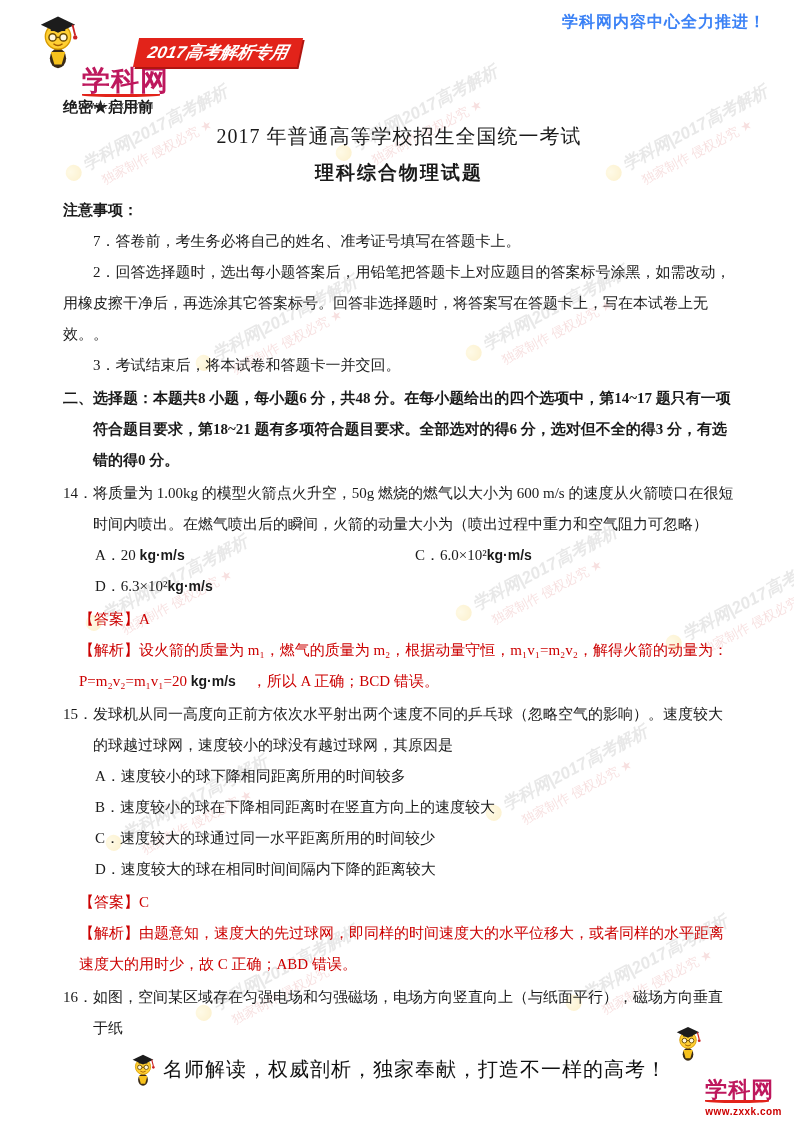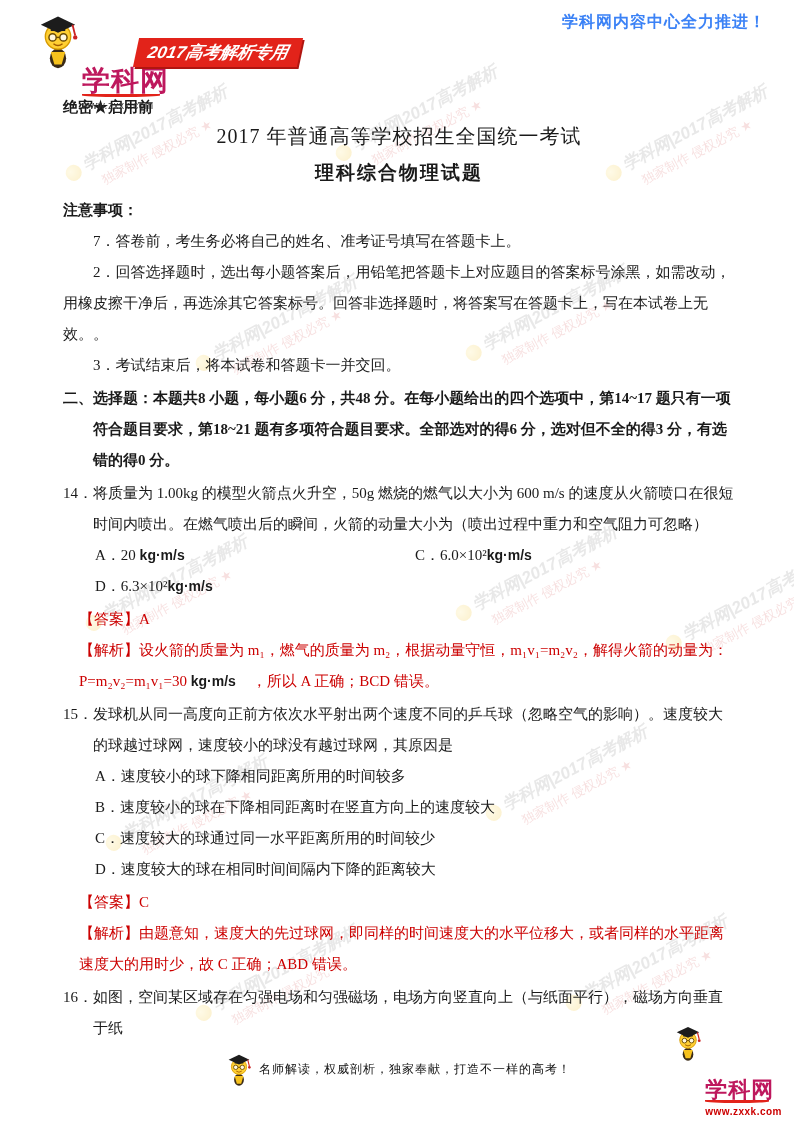--- a/index.html
+++ b/index.html
@@ -94,21 +94,21 @@
   .bold-unit { font-weight:bold; font-family:"Liberation Sans","DejaVu Sans",sans-serif; font-size:14px; }
   .red { color:#cc0000;margin-left:16px; }
   .answer-line { margin-top:2px; }
   
   .footer-slogan {
     position:relative; z-index:1;
     margin-top:8px;
     display:flex; justify-content:center; align-items:center; gap:8px;
   }
   .footer-slogan svg.mascot { width:24px; height:35px; }
-  .footer-text { font-size:12px; color:#111; letter-spacing:1px; }
+  .footer-text { font-size:20px; color:#111; letter-spacing:1px; }
   .logo-bottom {
     position:absolute; right:12px; bottom:6px; z-index:2;
     display:flex; align-items:flex-start;
   }
   .logo-bottom svg.mascot { width:26px; height:38px; }
   .logo-bottom .logo-name { font-size:22px; line-height:24px; }
   .logo-bottom .logo-swoosh { width:64px; }
   .logo-bottom .logo-url { color:#cc0000; font-weight:bold; }
 </style>
 </head>
@@ -183,21 +183,21 @@
 
     <div class="question">
       <p class="body-line hang2">14．将质量为 1.00kg 的模型火箭点火升空，50g 燃烧的燃气以大小为 600  m/s 的速度从火箭喷口在很短时间内喷出。在燃气喷出后的瞬间，火箭的动量大小为（喷出过程中重力和空气阻力可忽略）</p>
       <div class="opt-grid">
         <div class="opt"><span>A．20 </span><span class="bold-unit">kg·m/s</span></div>
         <div class="opt"><span>C．6.0×10²</span><span class="bold-unit">kg·m/s</span></div>
         <div class="opt"><span>D．6.3×10²</span><span class="bold-unit">kg·m/s</span></div>
       </div>
       <p class="body-line red answer-line">【答案】A</p>
       <p class="body-line red">【解析】设火箭的质量为 m₁，燃气的质量为 m₂，根据动量守恒，m₁v₁=m₂v₂，解得火箭的动量为：</p>
-      <p class="body-line"><span class="red">P=m₂v₂=m₁v₁=30 </span><span class="bold-unit">kg·m/s</span><span class="red">，所以 A 正确；BCD 错误。</span></p>
+      <p class="body-line"><span class="red">P=m₂v₂=m₁v₁=20 </span><span class="bold-unit">kg·m/s</span><span class="red">，所以 A 正确；BCD 错误。</span></p>
     </div>
 
     <div class="question">
       <p class="body-line hang2">15．发球机从同一高度向正前方依次水平射出两个速度不同的乒乓球（忽略空气的影响）。速度较大的球越过球网，速度较小的球没有越过球网，其原因是</p>
       <div class="opt-list">
         <p>A．速度较小的球下降相同距离所用的时间较多</p>
         <p>B．速度较小的球在下降相同距离时在竖直方向上的速度较大</p>
         <p>C．速度较大的球通过同一水平距离所用的时间较少</p>
         <p>D．速度较大的球在相同时间间隔内下降的距离较大</p>
       </div>

